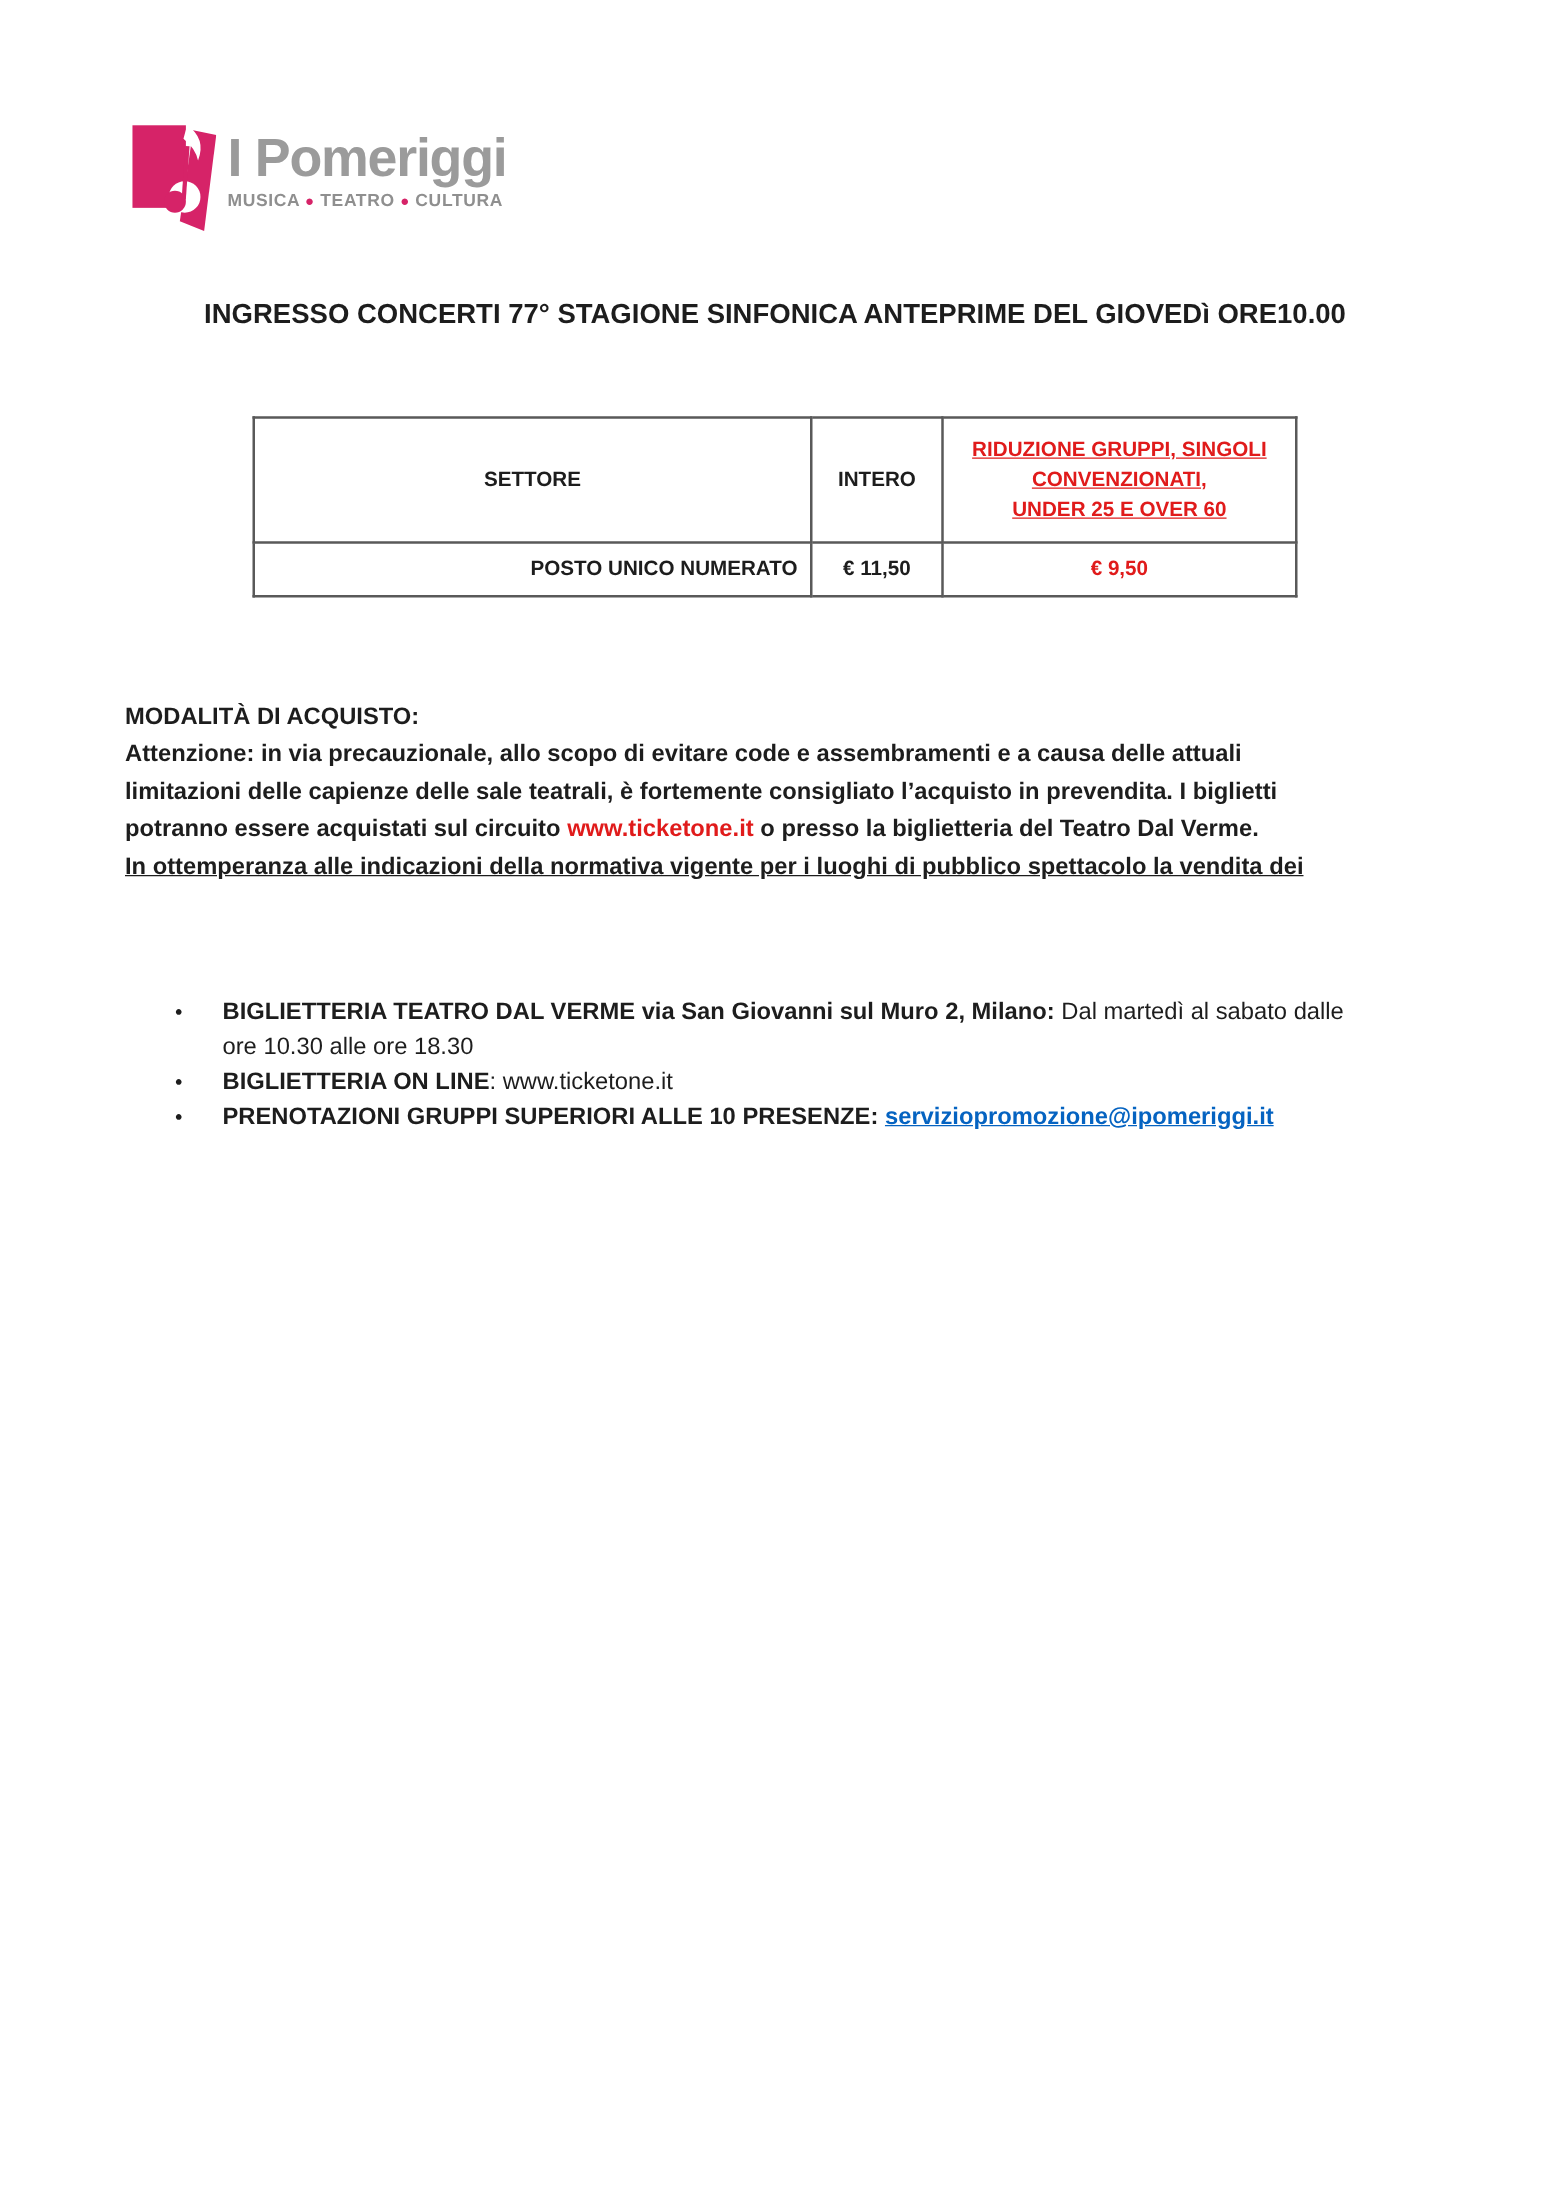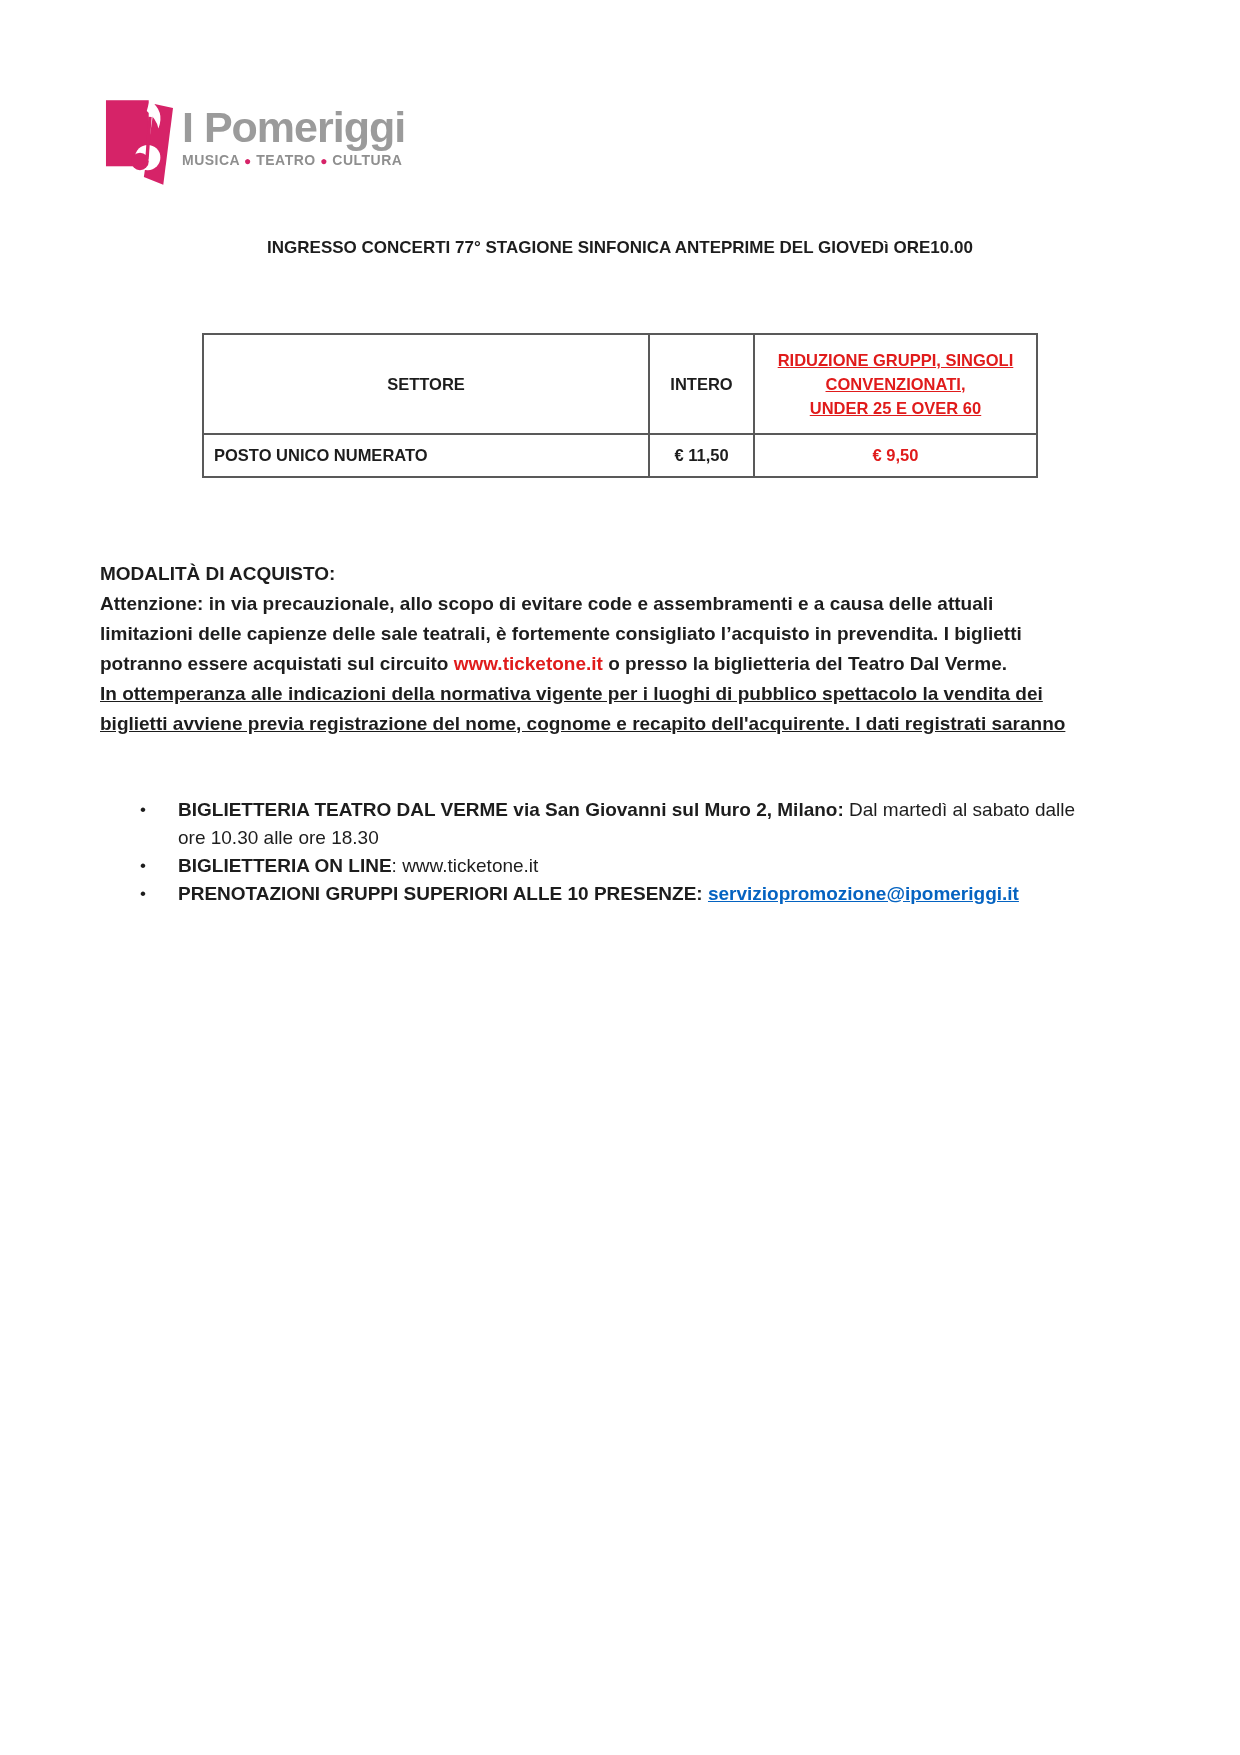--- a/index.html
+++ b/index.html
@@ -32,39 +32,39 @@
   }
   .logo-tagline{
     margin-top:3px;font-size:14px;color:var(--tag-gray);
     letter-spacing:.5px;white-space:pre;font-weight:bold;
   }
   .logo-tagline .dot{color:var(--pink);font-size:12px;}
 
   
   .doc-title{
     position:absolute;top:238px;left:0;width:100%;
-    text-align:center;font-size:17px;font-weight:bold;color:var(--ink);
+    text-align:center;font-size:22px;font-weight:bold;color:var(--ink);
     white-space:pre;
   }
 
   
   .price-table{
     position:absolute;left:202px;top:333px;
     border-collapse:collapse;table-layout:fixed;width:834px;
   }
   .price-table th,.price-table td{
     border:2px solid var(--border);
     font-size:16.5px;font-weight:bold;color:var(--ink);
     vertical-align:middle;padding:0 10px;
   }
   .price-table thead th{height:100px;text-align:center;}
   .price-table tbody td{height:43px;}
   .price-table .accent{color:var(--red);}
   .price-table .pre{white-space:pre-line;line-height:24px;text-decoration:underline;}
-  .cell-left{text-align:left;padding-left:12px;}
+  .cell-left{text-align:right;padding-left:12px;}
   .cell-center{text-align:center;}
 
   
   .purchase-block{
     position:absolute;left:100px;top:559px;width:1060px;
     font-size:19px;line-height:30px;font-weight:bold;color:var(--ink);
   }
   .pline{white-space:pre;}
   .purchase-heading{white-space:pre;}
 
@@ -130,21 +130,20 @@
     </tbody>
   </table>
 
   <div class="purchase-block">
     <div class="purchase-heading">MODALITÀ DI ACQUISTO:</div>
     <div id="purchase-lines">
         <div class="pline"><span>Attenzione: in via precauzionale, allo scopo di evitare code e assembramenti e a causa delle attuali</span></div>
         <div class="pline"><span>limitazioni delle capienze delle sale teatrali, è fortemente consigliato l’acquisto in prevendita. I biglietti</span></div>
         <div class="pline"><span>potranno essere acquistati sul circuito </span><span class="red">www.ticketone.it</span><span> o presso la biglietteria del Teatro Dal Verme.</span></div>
         <div class="pline"><span class="u">In ottemperanza alle indicazioni della normativa vigente per i luoghi di pubblico spettacolo la vendita dei</span></div>
-        <div class="pline"><span class="u">biglietti avviene previa registrazione del nome, cognome e recapito dell'acquirente. I dati registrati saranno</span></div>
       </div>
   </div>
 
   <div class="bullets" id="bullet-list">
       <div class="bullet-item">
         <span class="bdot">•</span>
         <div class="bcontent">
           <div class="bline"><span class="b">BIGLIETTERIA TEATRO DAL VERME via San Giovanni sul Muro 2, Milano:</span><span> Dal martedì al sabato dalle</span></div>
           <div class="bline"><span>ore 10.30 alle ore 18.30</span></div>
         </div>

